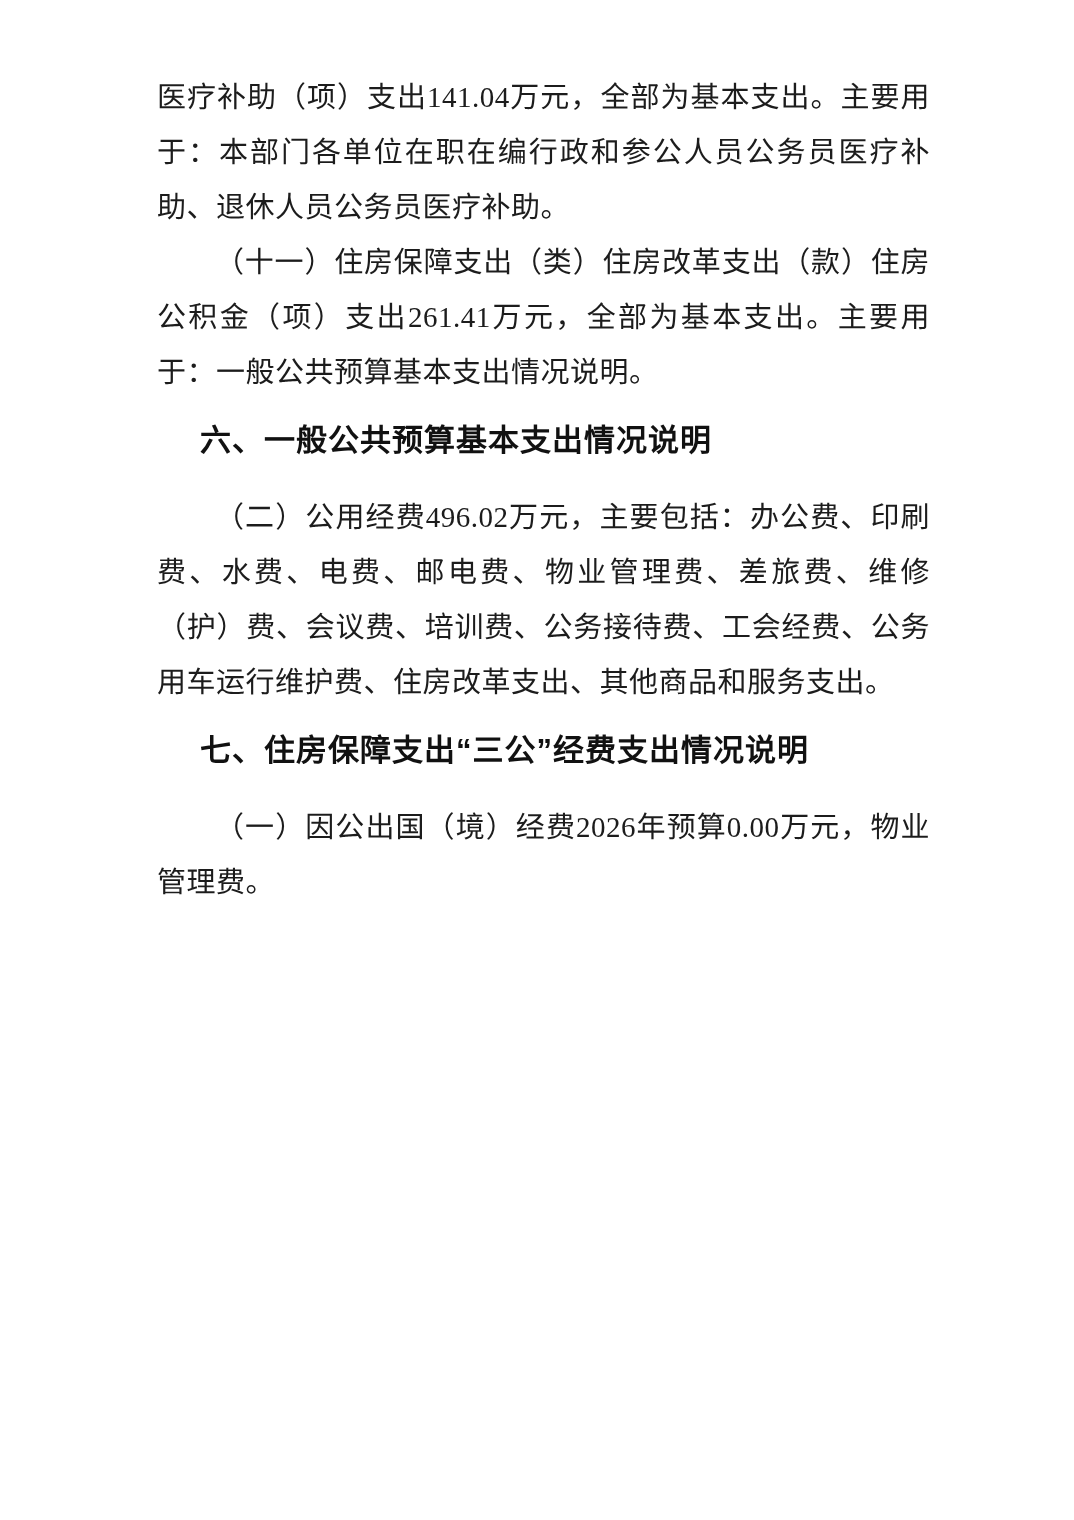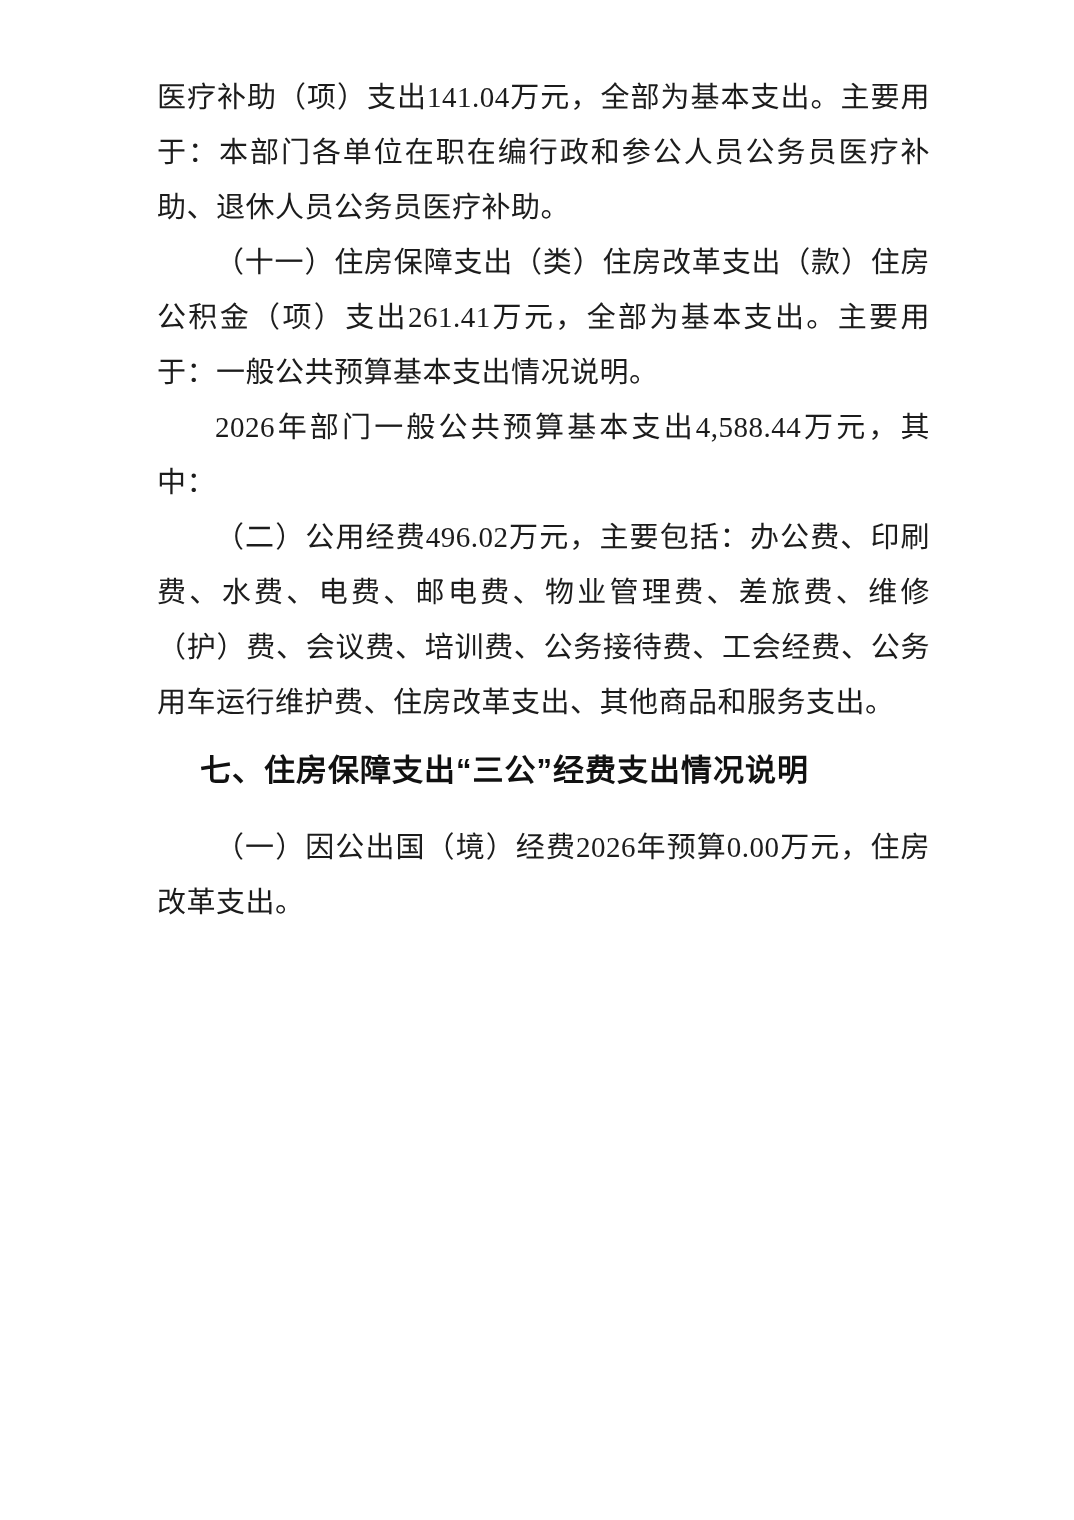--- a/index.html
+++ b/index.html
@@ -57,27 +57,27 @@
 </head>
 <body>
 
 <div class="page">
   <div class="content">
 
     <p class="body">医疗补助（项）支出141.04万元，全部为基本支出。主要用于：本部门各单位在职在编行政和参公人员公务员医疗补助、退休人员公务员医疗补助。</p>
 
     <p class="body indent">（十一）住房保障支出（类）住房改革支出（款）住房公积金（项）支出261.41万元，全部为基本支出。主要用于：一般公共预算基本支出情况说明。</p>
 
+    <h2 class="heading">六、一般公共预算基本支出情况说明</h2>
 
-    <p class="body indent">2026年部门一般公共预算基本支出4,588.44万元，其中：</p>
 
 
     <p class="body indent">（二）公用经费496.02万元，主要包括：办公费、印刷费、水费、电费、邮电费、物业管理费、差旅费、维修（护）费、会议费、培训费、公务接待费、工会经费、公务用车运行维护费、住房改革支出、其他商品和服务支出。</p>
 
     <h2 class="heading">七、住房保障支出“三公”经费支出情况说明</h2>
 
 
-    <p class="body indent">（一）因公出国（境）经费2026年预算0.00万元，住房改革支出。</p>
+    <p class="body indent">（一）因公出国（境）经费2026年预算0.00万元，物业管理费。</p>
 
   </div>
 
   <div class="page-number">- 9 -</div>
 </div>
 
 </body></html>

